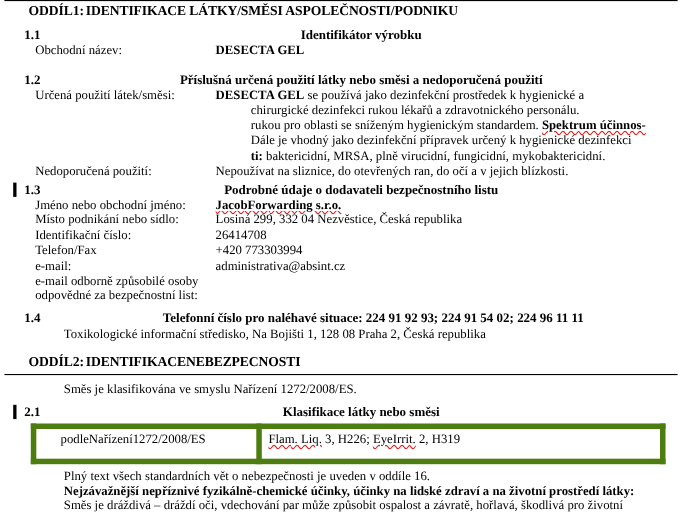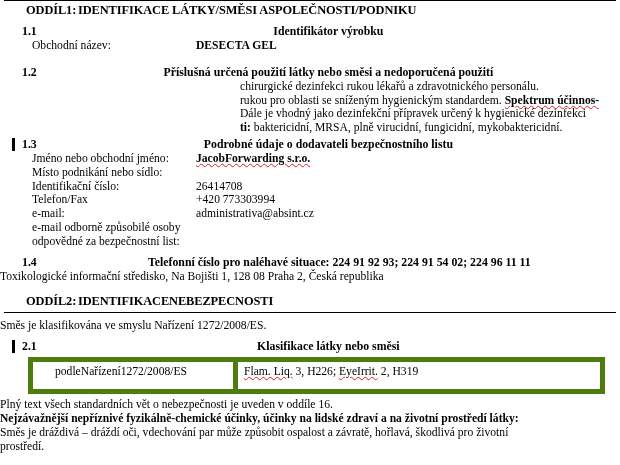--- a/index.html
+++ b/index.html
@@ -92,21 +92,20 @@
   }
   .kv .v {
     flex: 1 1 auto;
     padding-right: 12px;
   }
   .cont {
     padding-left: 228px;
     font-size: 11.6px;
     line-height: 13.8px;
     padding-right: 12px;
-    margin-left: 12px;
   }
 
   .b { font-weight: bold; }
 
   
   .link {
     color: #1a1ae6;
     text-decoration: underline;
   }
 
@@ -116,21 +115,23 @@
     text-decoration-style: wavy;
     text-decoration-color: #e02020;
     text-decoration-thickness: 1px;
     text-underline-offset: 1px;
   }
 
   
   .para {
     font-size: 11.6px;
     line-height: 13.8px;
+    padding-left: 30px;
     padding-right: 14px;
+    margin-left: 28px;
   }
 
   
   .tbl {
     margin: 3px 14px 0 28px;
     border: 1px solid #8a8a8a;
     border-collapse: collapse;
     width: 577px;
     box-sizing: border-box;
   }
@@ -175,40 +176,49 @@
     <span class="v b">DESECTA GEL</span>
   </div>
 
   <div class="spacer12"></div>
 
   <div class="sub">
     <span class="num">1.2</span>
     <span class="txt">Příslušná určená použití látky nebo směsi a nedoporučená použití</span>
   </div>
 
+  <div class="kv">
+    <span class="k">Určená použití látek/směsi:</span>
+    <span class="v"><span class="b">DESECTA GEL</span><span> se používá jako dezinfekční prostředek k hygienické a</span></span>
+  </div>
   <div class="cont">chirurgické dezinfekci rukou lékařů a zdravotnického personálu.</div>
   <div class="cont"><span>rukou pro oblasti se sníženým hygienickým standardem. </span><span class="b"><span class="sq">Spektrum účinnos-</span></span></div>
   <div class="cont">Dále je vhodný jako dezinfekční přípravek určený k hygienické dezinfekci</div>
   <div class="cont"><span class="b">ti:</span><span> baktericidní, MRSA, plně virucidní, fungicidní, mykobaktericidní.</span></div>
 
+  <div class="kv">
+    <span class="k">Nedoporučená použití:</span>
+    <span class="v">Nepoužívat na sliznice, do otevřených ran, do očí a v jejich blízkosti.</span>
+  </div>
 
   <div class="spacer2"></div>
 
   <div class="sub">
     <span class="changebar"></span>
     <span class="num">1.3</span>
     <span class="txt">Podrobné údaje o dodavateli bezpečnostního listu</span>
   </div>
 
   <div class="kv">
     <span class="k">Jméno nebo obchodní jméno:</span>
     <span class="v b sq">JacobForwarding s.r.o.</span>
   </div>
   <div class="kv">
     <span class="k">Místo podnikání nebo sídlo:</span>
+    <span class="v">Losiná 299, 332 04 Nezvěstice, Česká republika</span>
   </div>
   <div class="kv">
     <span class="k">Identifikační číslo:</span>
     <span class="v">26414708</span>
   </div>
   <div class="kv">
     <span class="k">Telefon/Fax</span>
     <span class="v">+420 773303994</span>
   </div>
   <div class="kv">

